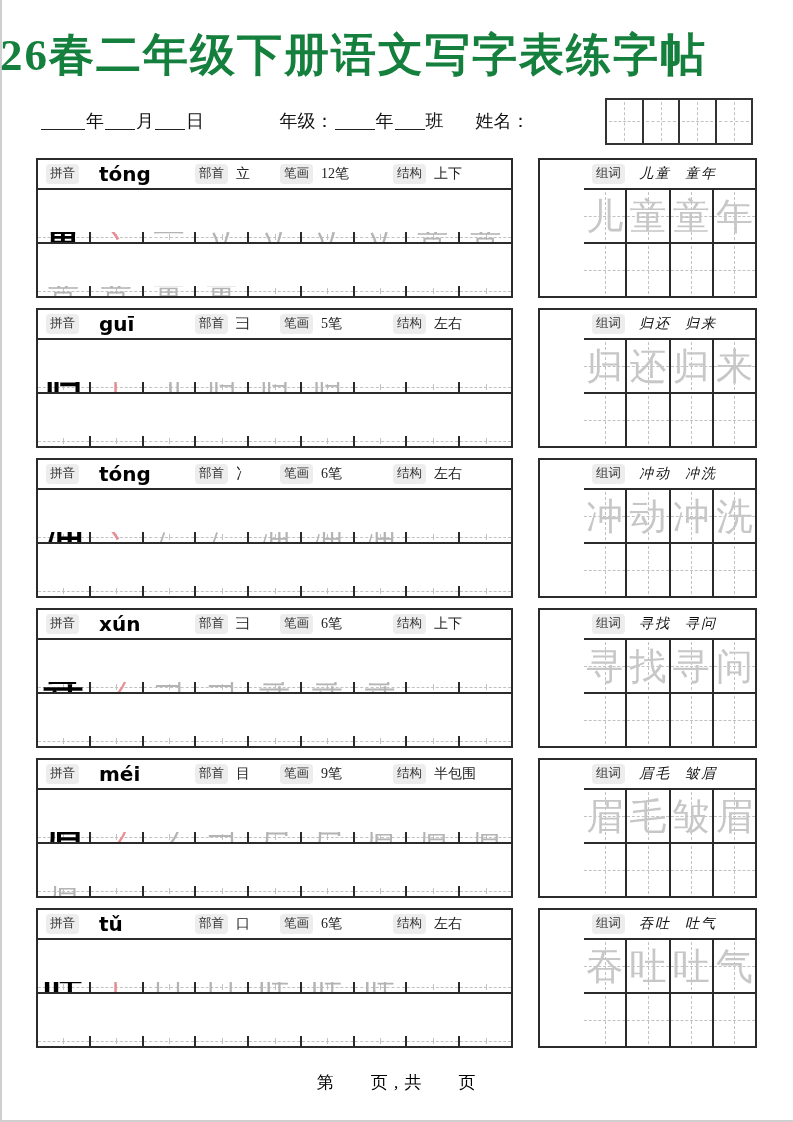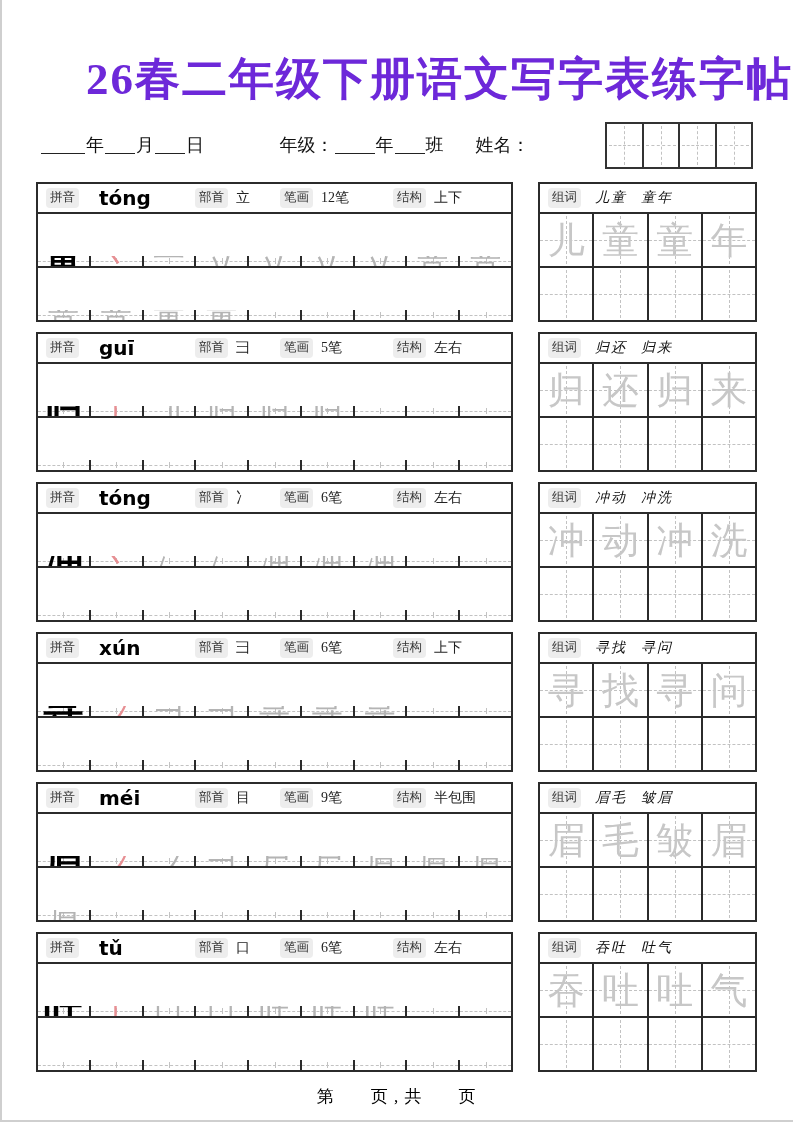--- a/index.html
+++ b/index.html
@@ -3,22 +3,22 @@
 <meta charset="utf-8">
 <style>
   * { margin:0; padding:0; box-sizing:border-box; }
   html { background:#ffffff; }
   body {
     width:793px; height:1122px; background:#ffffff; overflow:hidden;
     font-family:"Liberation Serif","DejaVu Serif",serif; color:#111;
     box-shadow: inset 2px -2px 0 0 #cfcfcf;
   }
   .page-title {
-    margin-top:52px; text-align:right; font-size:45px; font-weight:bold;
-    letter-spacing:2px; line-height:1.2; color:#6d28d9;
+    margin-top:28px; text-align:left; font-size:45px; font-weight:bold;
+    letter-spacing:2px; line-height:1.2; color:#15803d;
   }
   .info-row {
     margin:14px 40px 12px 40px; height:50px;
     display:flex; align-items:center; justify-content:space-between;
     font-size:18px;
   }
   .date-line, .grade-line { display:flex; align-items:center; white-space:nowrap; }
   .blank { display:inline-block; height:0.95em; border-bottom:1.5px solid #222; margin:0 1px; }
   .blank.w44 { width:44px; } .blank.w30 { width:30px; } .blank.w40 { width:40px; }
   .name-label { margin-left:32px; }
@@ -32,21 +32,21 @@
     border-top:1px dashed #c2c2c2;
   }
   .guide-v::after, .ncell::after {
     content:""; position:absolute; top:2px; bottom:2px; left:50%;
     border-left:1px dashed #c2c2c2;
   }
   #sections { margin:0 36px; display:flex; flex-direction:column; gap:10px; }
   .char-section { display:flex; gap:25px; height:140px; }
   .block { border:2px solid #2b2b2b; background:#fff; display:flex; flex-direction:column; }
   .block.left { width:477px;gap:42px; }
-  .block.right { flex:1; }
+  .block.right { flex:1;padding-left:44px; }
   .hdr {
     height:30px; flex:none; border-bottom:2px solid #2b2b2b;
     display:flex; align-items:center; padding:0 8px; font-size:14px; white-space:nowrap;
   }
   .badge {
     background:#ededed; border-radius:4px; padding:1px 4px 2px;
     font-size:12.5px; color:#333; flex:none;
   }
   .pinyin {
     font-family:"DejaVu Sans","Liberation Sans",sans-serif;
@@ -64,21 +64,21 @@
   }
   .cell:last-child { border-right:none; }
   .cell::before { content:""; position:absolute; left:0; right:0; top:50%; border-top:1px dashed #c2c2c2; }
   .cell::after  { content:""; position:absolute; top:2px; bottom:2px; left:50%; border-left:1px dashed #c2c2c2; }
   .cell > span { position:relative; z-index:1; line-height:1; }
   .cell.big > span { font-size:40px; font-weight:bold; color:#000; }
   .cell.stroke > span { font-size:31px; color:#b4b4b4; }
   .cell.stroke.pink > span { color:#e78f93; }
   .cell.word > span { font-size:37px; color:#c7c7c7; }
   .footer {
-    margin-top:13px; text-align:center; font-size:17px; color:#000; letter-spacing:1px;
+    margin-top:23px; text-align:center; font-size:17px; color:#000; letter-spacing:1px;
     font-family:"Liberation Serif","DejaVu Serif",serif;
   }
 </style>
 </head>
 <body>
 
 <h1 class="page-title">26春二年级下册语文写字表练字帖</h1>
 
 <div class="info-row">
   <div class="date-line">

